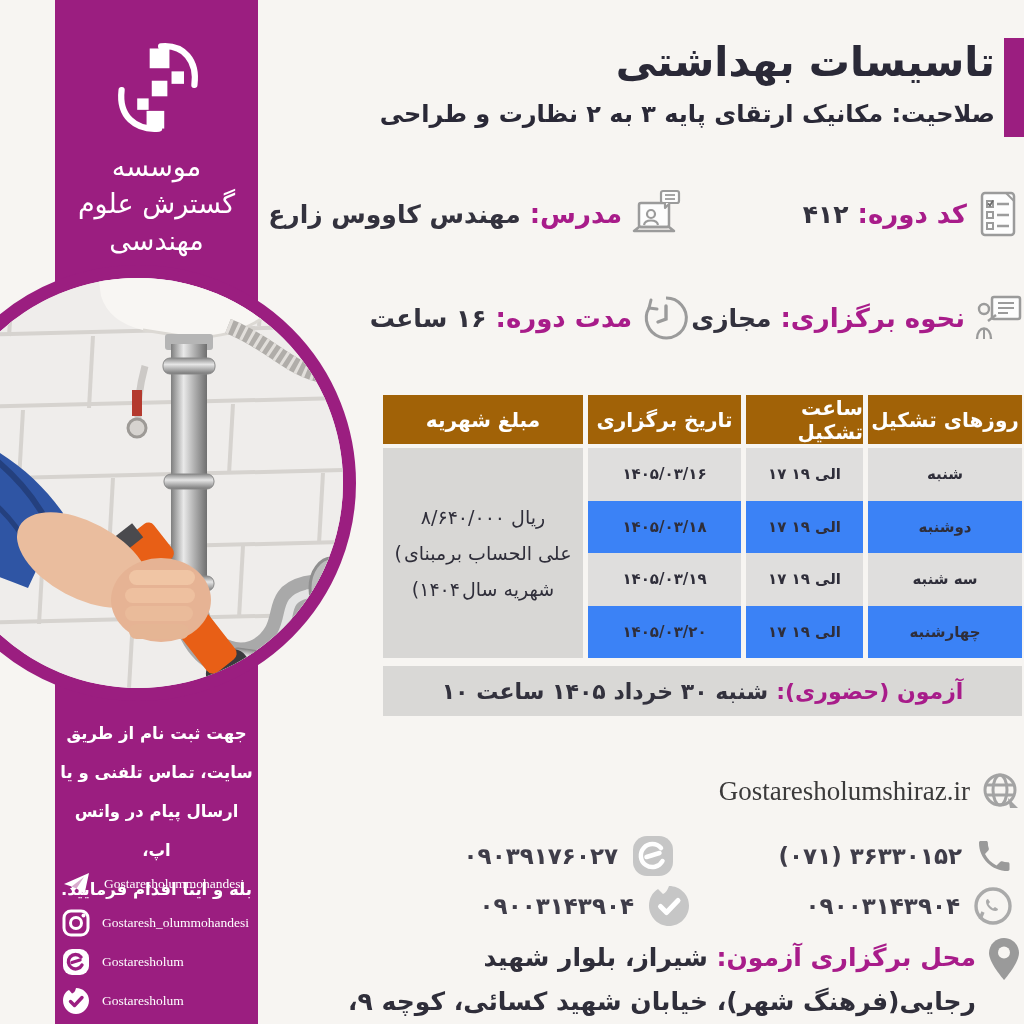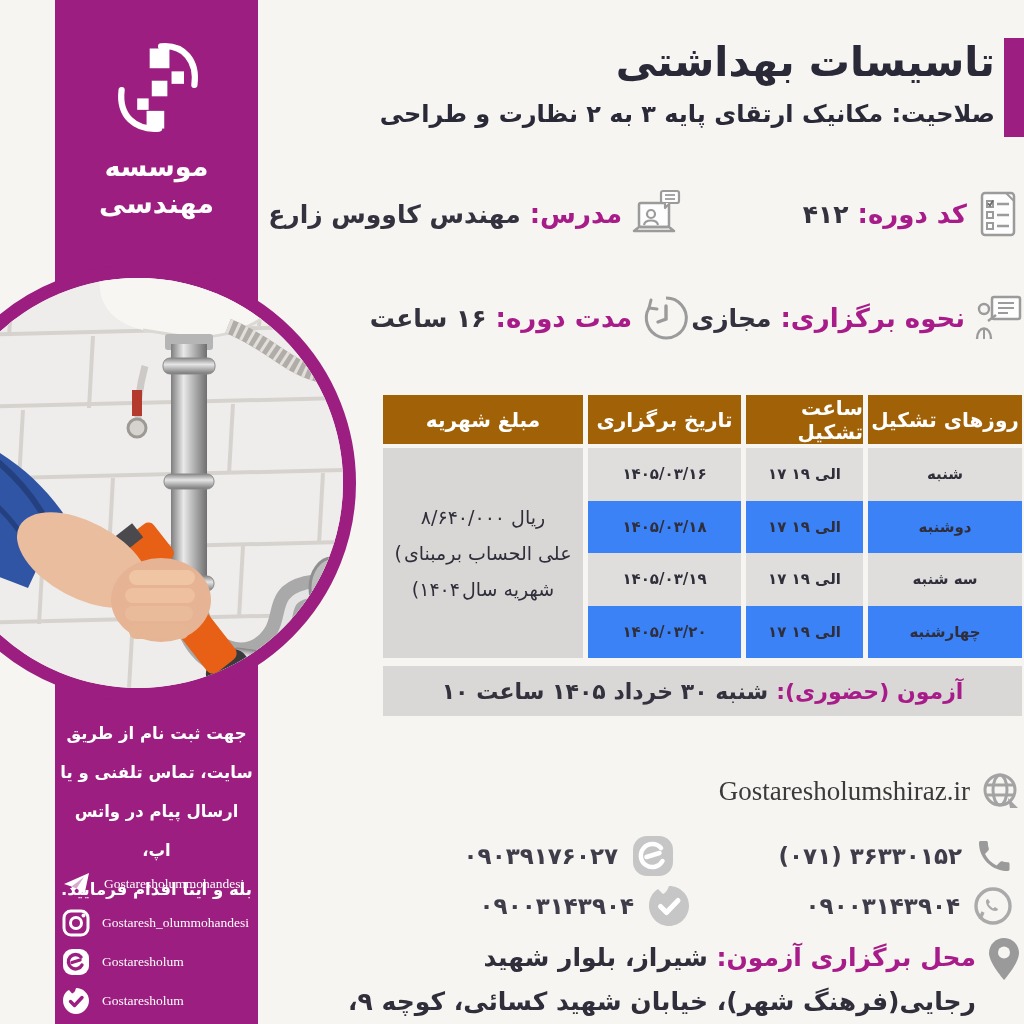--- a/index.html
+++ b/index.html
@@ -6,21 +6,21 @@
   body{
     width:1024px;height:1024px;position:relative;overflow:hidden;
     background:#f7f5f2;
     font-family:"DejaVu Sans","Liberation Sans",sans-serif;
   }
   .abs{position:absolute;}
   
   .sidebar{left:55px;top:0;width:203px;height:1024px;background:#9b1e80;}
   .logo{left:106px;top:36px;width:104px;height:104px;}
   .org-name{left:45px;top:148px;width:223px;text-align:center;color:#fff;
-    font-size:27px;font-weight:700;line-height:37px;direction:rtl;}
+    font-size:27px;font-weight:400;line-height:37px;direction:rtl;}
   .photo-circle{left:-80px;top:265px;width:436px;height:436px;border-radius:50%;
     border:13px solid #9b1e80;box-sizing:border-box;overflow:hidden;background:#efedeb;}
   .photo-circle svg{display:block;}
   .reg-note{left:58px;top:714px;width:197px;color:#fff;text-align:center;direction:rtl;
     font-size:16.5px;font-weight:600;line-height:39px;}
   .social{left:62px;top:864px;width:196px;}
   .social-row{display:flex;align-items:center;gap:12px;height:39px;}
   .social-row .handle{color:#fff;font-size:13.5px;
     font-family:"Liberation Serif","DejaVu Serif",serif;white-space:nowrap;}
   
@@ -85,20 +85,21 @@
     <rect x="42" y="12" width="19" height="19" fill="#fff"></rect>
     <rect x="63" y="34" width="12" height="12" fill="#fff"></rect>
     <rect x="44" y="43" width="15" height="15" fill="#fff"></rect>
     <rect x="30" y="60" width="11" height="11" fill="#fff"></rect>
     <rect x="39" y="72" width="17" height="17" fill="#fff"></rect>
   </svg>
 </div>
 
 <div class="abs org-name">
   <div>موسسه</div>
+  <div>گسترش علوم</div>
   <div>مهندسی</div>
 </div>
 
 <div class="abs photo-circle">
   <svg width="410" height="410" viewBox="0 0 410 410">
     <defs>
       <linearGradient id="chromeV" x1="0" y1="0" x2="1" y2="0">
         <stop offset="0" stop-color="#7e7e7e"></stop>
           <stop offset="0.35" stop-color="#e9e9e9"></stop>
         <stop offset="0.6" stop-color="#b9b9b9"></stop>

